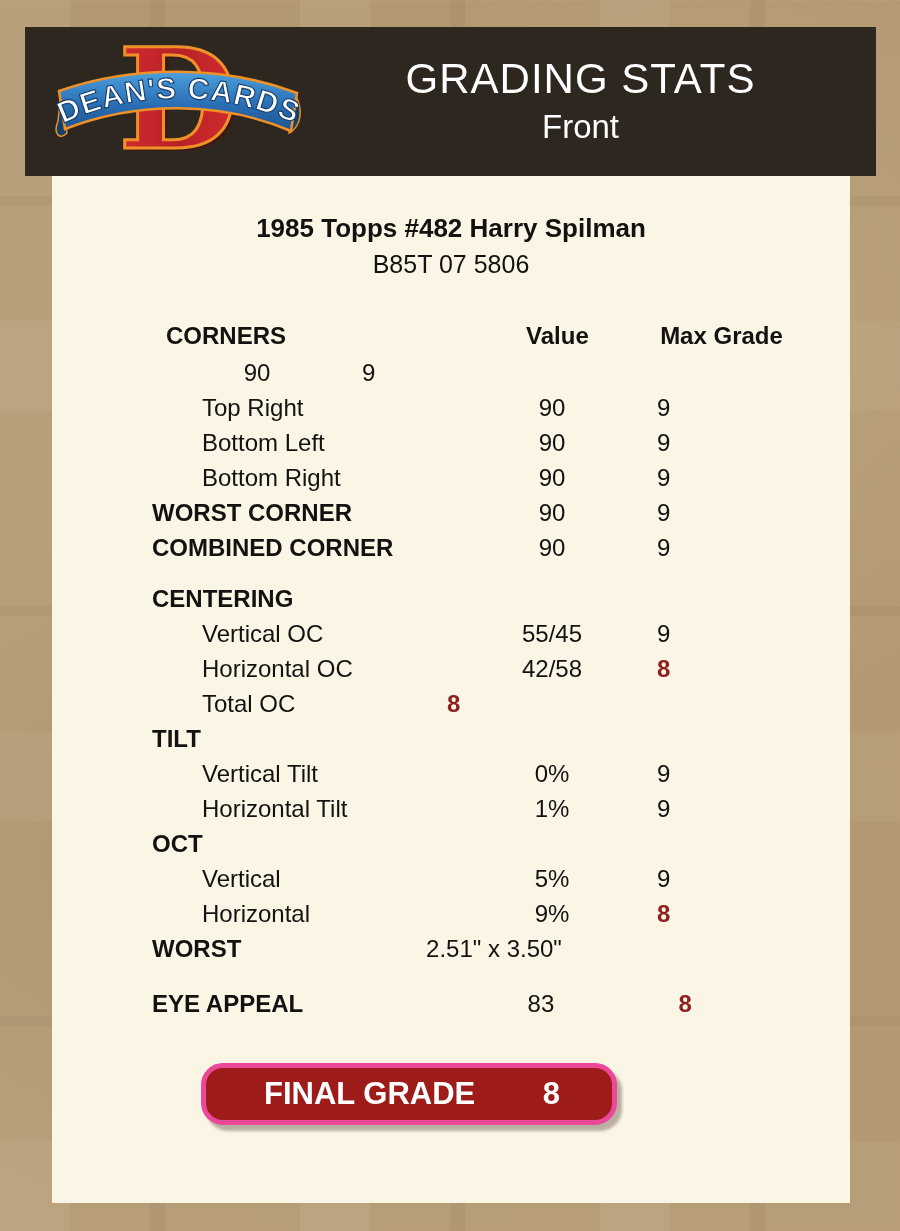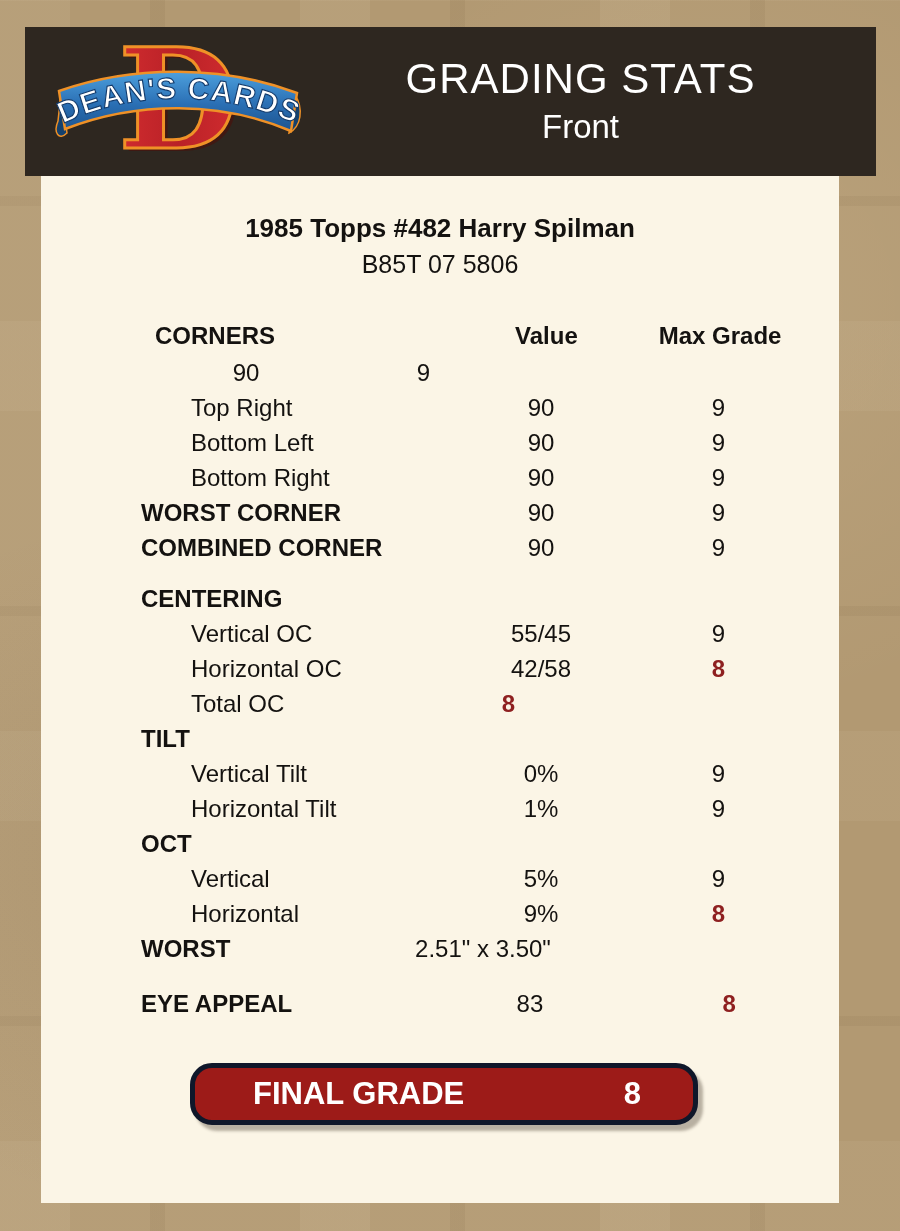--- a/index.html
+++ b/index.html
@@ -22,47 +22,47 @@
     background:#2e2720;
     display:flex; align-items:center;
   }
   .logo-wrap { width:250px; height:145px; margin-left:28px; flex:0 0 auto; position:relative; }
   .header-text { flex:1 1 auto; text-align:center; color:#ffffff; padding-right:18px; }
   .header-title { font-size:42px; letter-spacing:1px; line-height:48px; }
   .header-sub   { font-size:33px; line-height:44px; margin-top:2px; }
 
   
   .panel {
-    position:absolute; left:41px; top:176px; width:798px; height:1027px;
+    position:absolute; left:52px; top:176px; width:798px; height:1027px;
     background:#fbf5e6;
     padding-top:37px;
   }
   .card-title  { text-align:center; font-size:26px; font-weight:bold; color:#141210; line-height:30px; }
   .card-serial { text-align:center; font-size:25px; color:#141210; line-height:30px; margin-top:6px; }
 
   
   .grading-table { margin:39px 0 0 100px; width:650px; font-size:24px; color:#141210; }
   .g-row { display:flex; height:35px; align-items:center; }
   .g-row.columns { margin-bottom:2px;margin-left:14px; }
   .g-row.gap-small { margin-top:16px; }
   .g-row.gap-large { margin-top:20px;gap:48px; }
   .c-label { width:295px; }
   .c-value { width:210px; text-align:center; }
-  .c-max   { width:145px; text-align:center; }
+  .c-max   { width:145px; }
   .bold { font-weight:bold; }
   .indent { padding-left:50px; }
   .red { color:#8e2020; font-weight:bold; }
   .shift-left { transform:translateX(-58px); }
 
   
   .final-grade-wrap { width:500px; margin:42px auto 0 auto; }
   .final-grade-button {
-    width:508px; height:62px;
+    width:416px; height:62px;
     background:#9d1b18;
-    border:5px solid #0f172a;
+    border:5px solid #ec4899;
     border-radius:22px;
     box-shadow:5px 6px 3px rgba(60,50,35,0.35);
     display:flex; align-items:center; justify-content:space-between;
     color:#ffffff; font-weight:bold; font-size:31px;
     padding:0 52px 0 58px;
     cursor:pointer;
   }
 </style>
 </head>
 <body>

